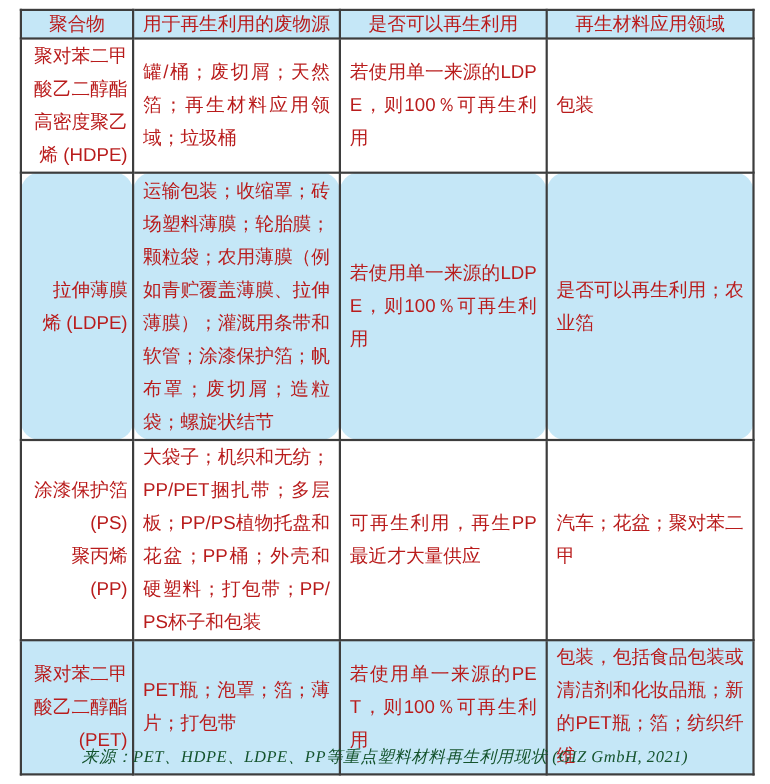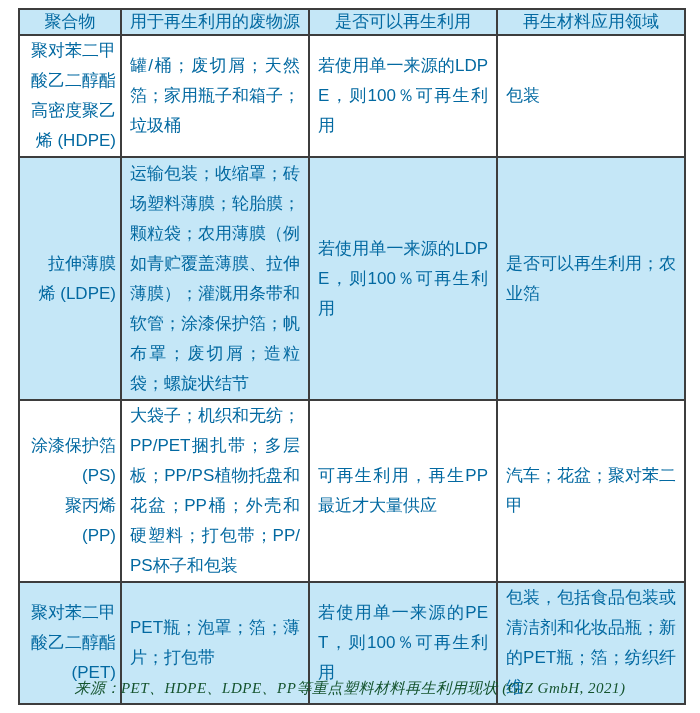--- a/index.html
+++ b/index.html
@@ -22,21 +22,21 @@
     table-layout: fixed;
     border-collapse: collapse;
     border: 2px solid #3d3d3d;
   }
   col.c1 { width: 102px; }
   col.c2 { width: 188px; }
   col.c3 { width: 188px; }
   col.c4 { width: 188px; }
   th, td {
     border: 2px solid #3d3d3d;
-    color: #0369a1;
+    color: #b91c1c;
     font-size: 17px;
     vertical-align: middle;
   }
   th {
     background: #c5e7f7;
     font-weight: 400;
     height: 26px;
     line-height: 22px;
     padding: 1px 4px;
     text-align: center;
@@ -49,21 +49,21 @@
     text-align: right;
     white-space: pre-line;
     padding: 0 4px;
   }
   td.flow {
     text-align: justify;
     word-break: break-all;
   }
   tr.hl td { background: #c5e7f7; }
   tr.r1 td { height: 120px; }
-  tr.r2 td { height: 243px; }
+  tr.r2 td { height: 243px; border-radius: 17px; }
   tr.r3 td { height: 180px; }
   tr.r4 td { height: 88px; }
   .source-note {
     position: absolute;
     left: 0; top: 679px;
     width: 700px;
     text-align: center;
     font-family: "Liberation Serif", "DejaVu Serif", serif;
     font-style: italic;
     font-size: 15px;
@@ -90,21 +90,21 @@
         <th>是否可以再生利用</th>
         <th>再生材料应用领域</th>
       </tr>
     </thead>
     <tbody>
       <tr class="r1">
         <td class="polymer">聚对苯二甲
 酸乙二醇酯
 高密度聚乙
 烯 (HDPE)</td>
-        <td class="flow">罐/桶；废切屑；天然箔；家用瓶子和箱子；垃圾桶</td>
+        <td class="flow">罐/桶；废切屑；天然箔；再生材料应用领域；垃圾桶</td>
         <td class="flow">若使用单一来源的LDPE，则100％可再生利用</td>
         <td class="flow">包装</td>
       </tr>
       <tr class="r2 hl">
         <td class="polymer">拉伸薄膜
 烯 (LDPE)</td>
         <td class="flow">运输包装；收缩罩；砖场塑料薄膜；轮胎膜；颗粒袋；农用薄膜（例如青贮覆盖薄膜、拉伸薄膜）；灌溉用条带和软管；涂漆保护箔；帆布罩；废切屑；造粒袋；螺旋状结节</td>
         <td class="flow">若使用单一来源的LDPE，则100％可再生利用</td>
         <td class="flow">是否可以再生利用；农业箔</td>
       </tr>

